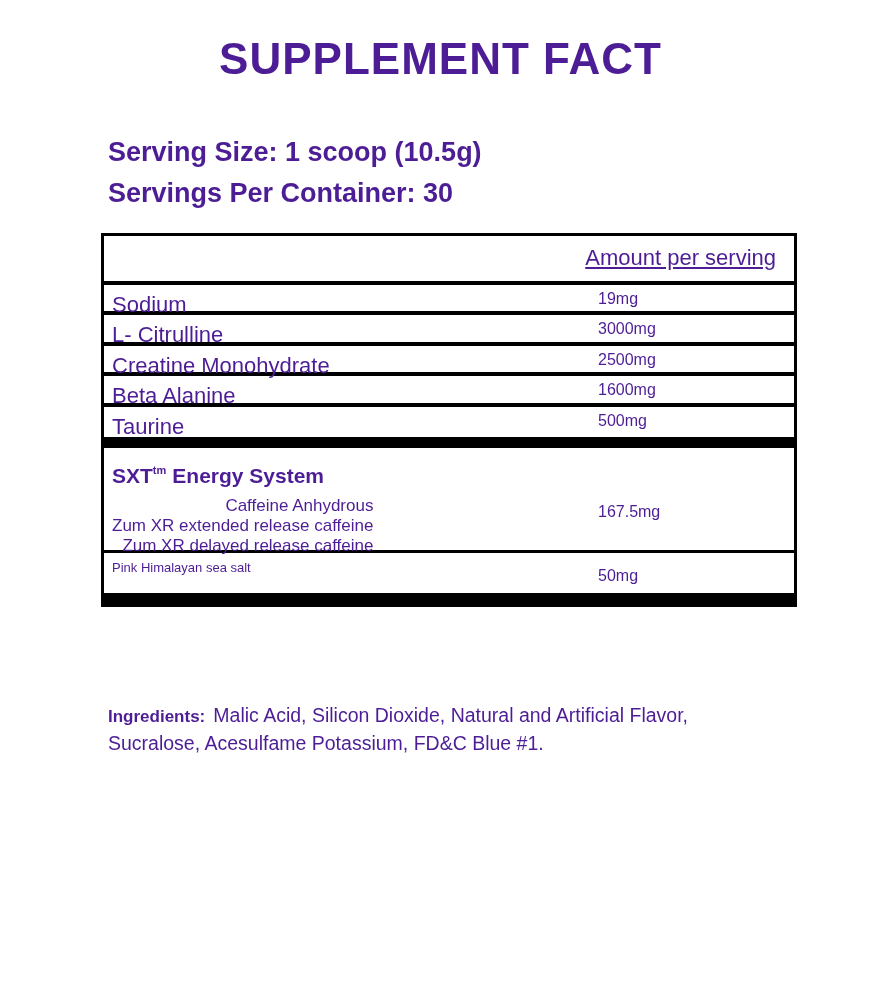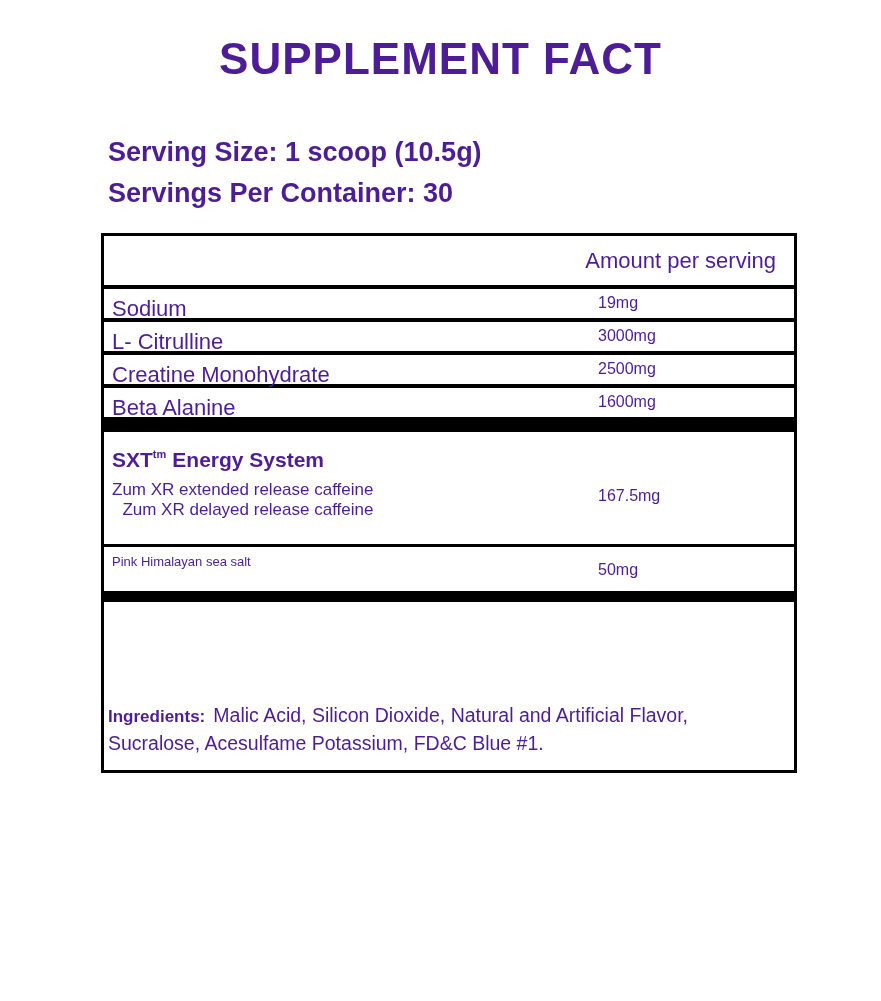--- a/index.html
+++ b/index.html
@@ -35,24 +35,25 @@
     left: 108px;
     top: 178px;
     font-size: 27px;
     font-weight: 700;
   }
   .facts-table {
     position: absolute;
     left: 101px;
     top: 233px;
     width: 696px;
-    height: 540px;
+    height: 374px;
     border: 3px solid #000000;
     display: flex;
     flex-direction: column;
+    text-decoration: underline;
   }
   .header-row {
     height: 53px;
     border-bottom: 4px solid #000000;
     display: flex;
     align-items: center;
     justify-content: flex-end;
     padding-right: 18px;
     font-size: 22px;
   }
@@ -159,28 +160,33 @@
     <div class="fact-row">
       <span class="row-name">Creatine Monohydrate</span>
       <span class="row-amount">2500mg</span>
     </div>
 
     <div class="fact-row">
       <span class="row-name">Beta Alanine</span>
       <span class="row-amount">1600mg</span>
     </div>
 
+    <div class="fact-row" style="border-bottom: none;">
+      <span class="row-name">Taurine</span>
+      <span class="row-amount">500mg</span>
+    </div>
 
     <div class="thick-divider"></div>
 
     <div class="blend-section">
       <div class="blend-title">
         <span>SXT</span><span class="tm">tm</span><span class="blend-rest">Energy System</span>
       </div>
       <div class="blend-components">
+        <div>Caffeine Anhydrous</div>
         <div>Zum XR extended release caffeine</div>
         <div>Zum XR delayed release caffeine</div>
       </div>
       <span class="row-amount">167.5mg</span>
     </div>
 
     <div class="salt-row">
       <span class="row-name">Pink Himalayan sea salt</span>
       <span class="row-amount">50mg</span>
     </div>

